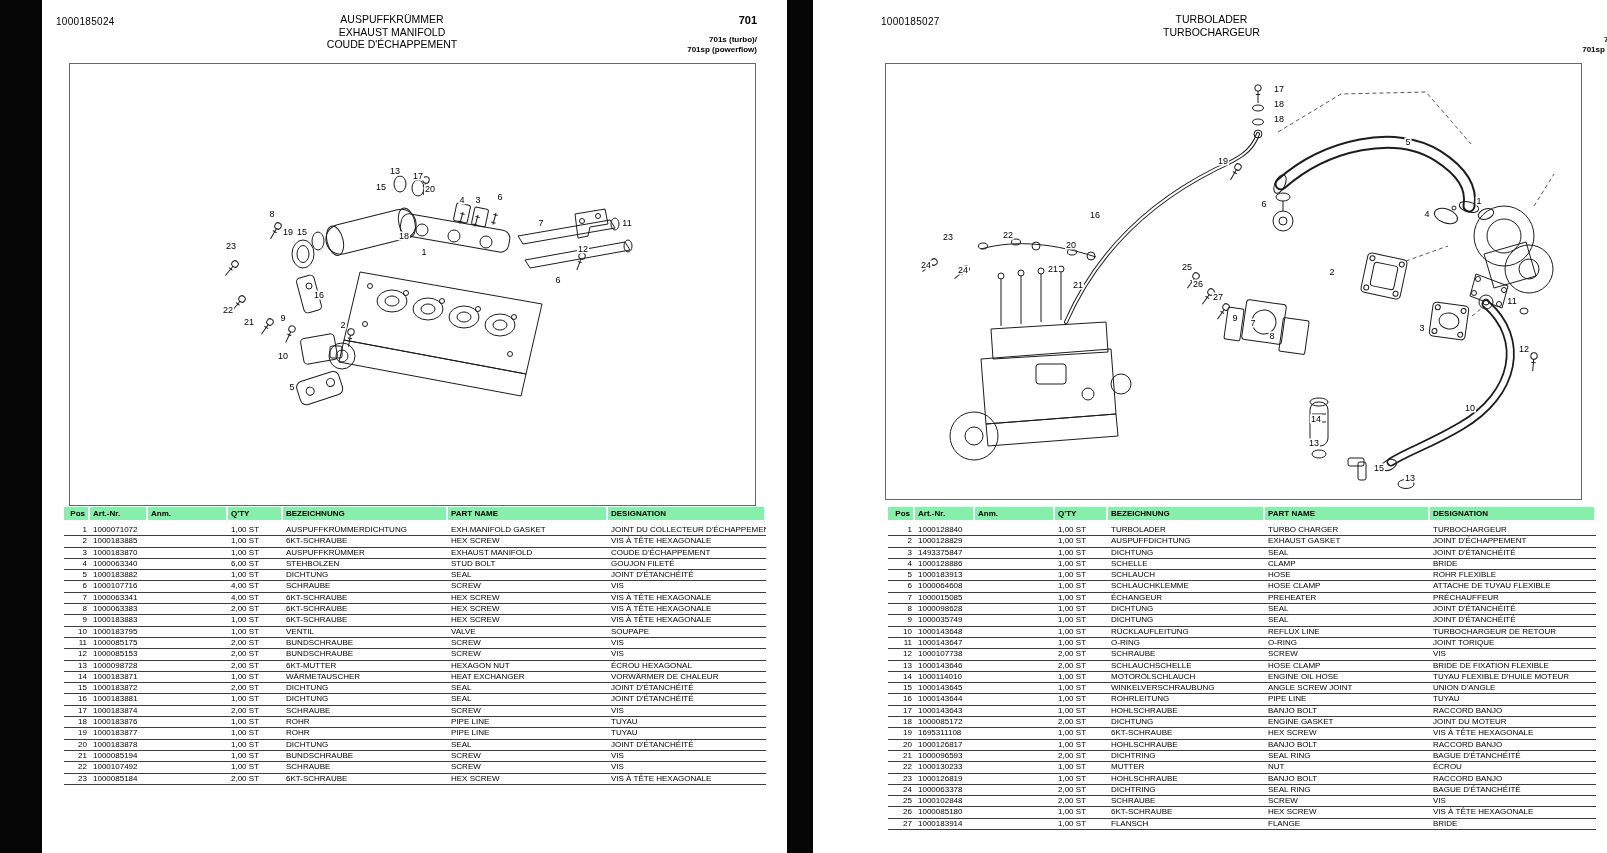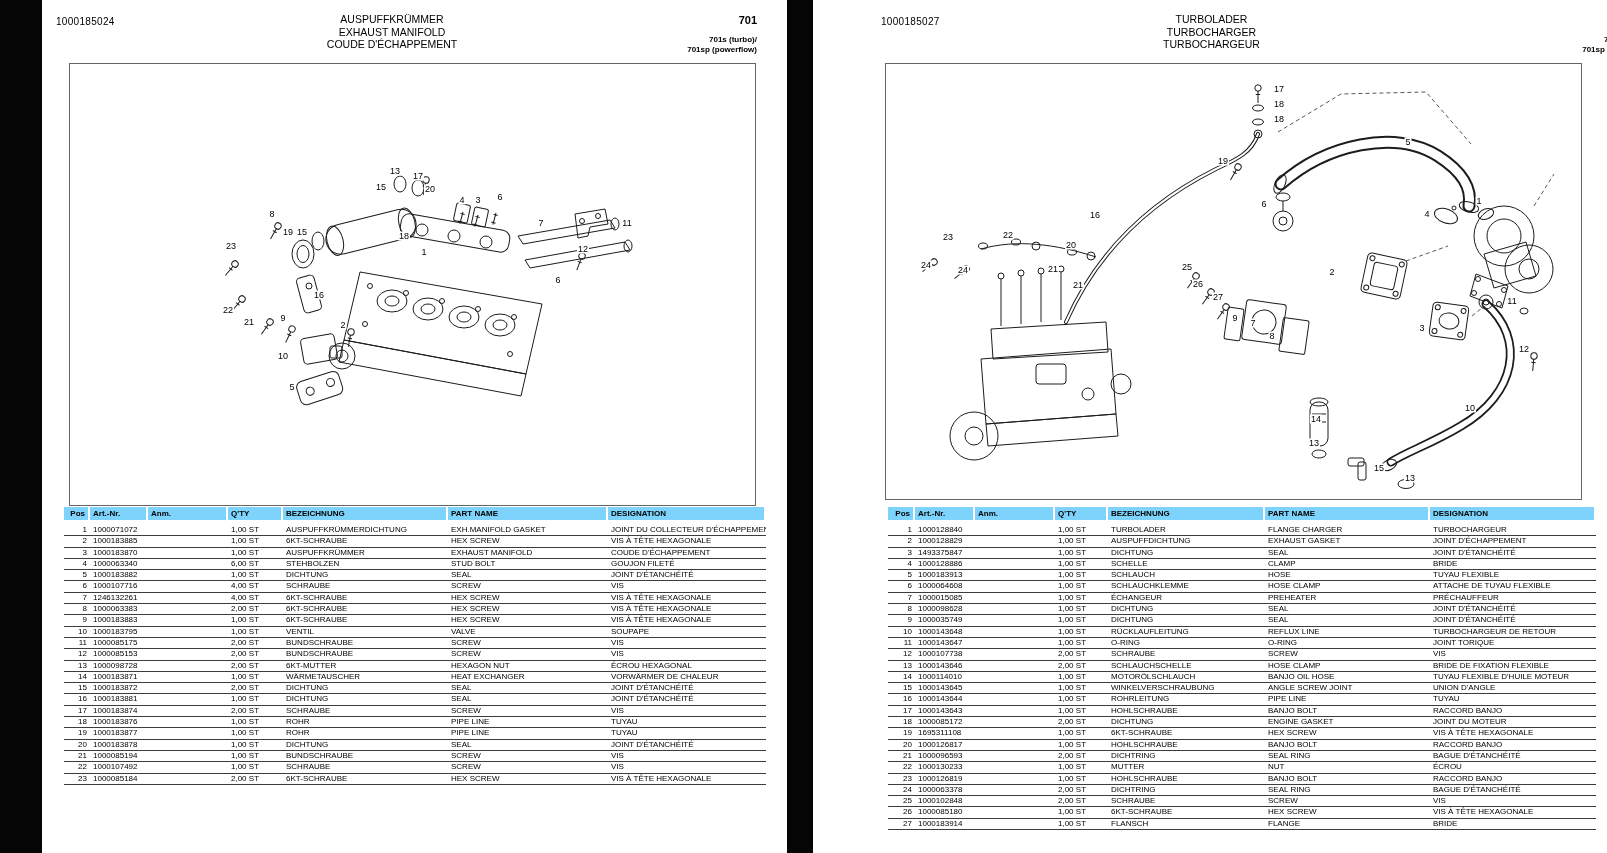--- a/index.html
+++ b/index.html
@@ -34,21 +34,21 @@
   .diagram { position:absolute; border:1px solid #666; background:#fff; }
   .p0 .diagram { left:27px; top:63px; width:687px; height:443px; }
   .p1 .diagram { left:31px; top:63px; width:697px; height:437px; }
   .diagram svg { position:absolute; left:0; top:0; }
   .callout { position:absolute; font-size:9px; line-height:9px; transform:translate(-50%,-50%); background:#fff; padding:0 1px; }
 
   table.parts { position:absolute; border-collapse:separate; border-spacing:0; table-layout:fixed; }
   .p0 table.parts { left:22px; top:507px; width:702px; }
   .p1 table.parts { left:34px; top:507px; width:708px; }
   table.parts th {
-    background:#7dd3fc; font-size:8px; font-weight:bold; text-align:left;
+    background:#86efac; font-size:8px; font-weight:bold; text-align:left;
     height:13px; padding:1px 3px; border-right:2px solid #fff; vertical-align:middle;
     white-space:nowrap; overflow:hidden;
   }
   table.parts th.c0 { text-align:right; }
   table.parts tbody::before { content:""; display:table-row; height:5px; }
   table.parts td {
     font-size:8px; height:10.3px; line-height:10.3px; padding:0 3px;
     border-bottom:1px solid #3c3c3c; white-space:nowrap; overflow:hidden; vertical-align:middle;
   }
   table.parts td.c0 { text-align:right; }
@@ -283,21 +283,21 @@
             <td class="c0">6</td>
             <td class="c1">1000107716</td>
             <td class="c2"></td>
             <td class="c3">4,00 ST</td>
             <td class="c4">SCHRAUBE</td>
             <td class="c5">SCREW</td>
             <td class="c6">VIS</td>
           </tr>
           <tr>
             <td class="c0">7</td>
-            <td class="c1">1246132261</td>
+            <td class="c1">1000063341</td>
             <td class="c2"></td>
             <td class="c3">4,00 ST</td>
             <td class="c4">6KT-SCHRAUBE</td>
             <td class="c5">HEX SCREW</td>
             <td class="c6">VIS À TÊTE HEXAGONALE</td>
           </tr>
           <tr>
             <td class="c0">8</td>
             <td class="c1">1000063383</td>
             <td class="c2"></td>
@@ -442,21 +442,20 @@
             <td class="c6">VIS À TÊTE HEXAGONALE</td>
           </tr>
         </tbody>
     </table>
   </div>
 
   <div class="page p1">
     <div class="docnum">1000185027</div>
     <div class="title-block">
       <div>TURBOLADER</div>
-      <div>TURBOCHARGER</div>
       <div>TURBOCHARGEUR</div>
     </div>
     <div class="model-block">
       <div class="model-main">701</div>
       <div class="model-sub">
         <div>701s (turbo)/</div>
         <div>701sp (powerflow)</div>
       </div>
     </div>
 
@@ -657,21 +656,21 @@
           <th>DESIGNATION</th>
         </tr>
       </thead>
       <tbody>
           <tr>
             <td class="c0">1</td>
             <td class="c1">1000128840</td>
             <td class="c2"></td>
             <td class="c3">1,00 ST</td>
             <td class="c4">TURBOLADER</td>
-            <td class="c5">FLANGE CHARGER</td>
+            <td class="c5">TURBO CHARGER</td>
             <td class="c6">TURBOCHARGEUR</td>
           </tr>
           <tr>
             <td class="c0">2</td>
             <td class="c1">1000128829</td>
             <td class="c2"></td>
             <td class="c3">1,00 ST</td>
             <td class="c4">AUSPUFFDICHTUNG</td>
             <td class="c5">EXHAUST GASKET</td>
             <td class="c6">JOINT D'ÉCHAPPEMENT</td>
@@ -694,21 +693,21 @@
             <td class="c5">CLAMP</td>
             <td class="c6">BRIDE</td>
           </tr>
           <tr>
             <td class="c0">5</td>
             <td class="c1">1000183913</td>
             <td class="c2"></td>
             <td class="c3">1,00 ST</td>
             <td class="c4">SCHLAUCH</td>
             <td class="c5">HOSE</td>
-            <td class="c6">TUYAU FLEXIBLE</td>
+            <td class="c6">ROHR FLEXIBLE</td>
           </tr>
           <tr>
             <td class="c0">6</td>
             <td class="c1">1000064608</td>
             <td class="c2"></td>
             <td class="c3">1,00 ST</td>
             <td class="c4">SCHLAUCHKLEMME</td>
             <td class="c5">HOSE CLAMP</td>
             <td class="c6">ATTACHE DE TUYAU FLEXIBLE</td>
           </tr>
@@ -774,21 +773,21 @@
             <td class="c4">SCHLAUCHSCHELLE</td>
             <td class="c5">HOSE CLAMP</td>
             <td class="c6">BRIDE DE FIXATION FLEXIBLE</td>
           </tr>
           <tr>
             <td class="c0">14</td>
             <td class="c1">1000114010</td>
             <td class="c2"></td>
             <td class="c3">1,00 ST</td>
             <td class="c4">MOTORÖLSCHLAUCH</td>
-            <td class="c5">BANJO OIL HOSE</td>
+            <td class="c5">ENGINE OIL HOSE</td>
             <td class="c6">TUYAU FLEXIBLE D'HUILE MOTEUR</td>
           </tr>
           <tr>
             <td class="c0">15</td>
             <td class="c1">1000143645</td>
             <td class="c2"></td>
             <td class="c3">1,00 ST</td>
             <td class="c4">WINKELVERSCHRAUBUNG</td>
             <td class="c5">ANGLE SCREW JOINT</td>
             <td class="c6">UNION D'ANGLE</td>

